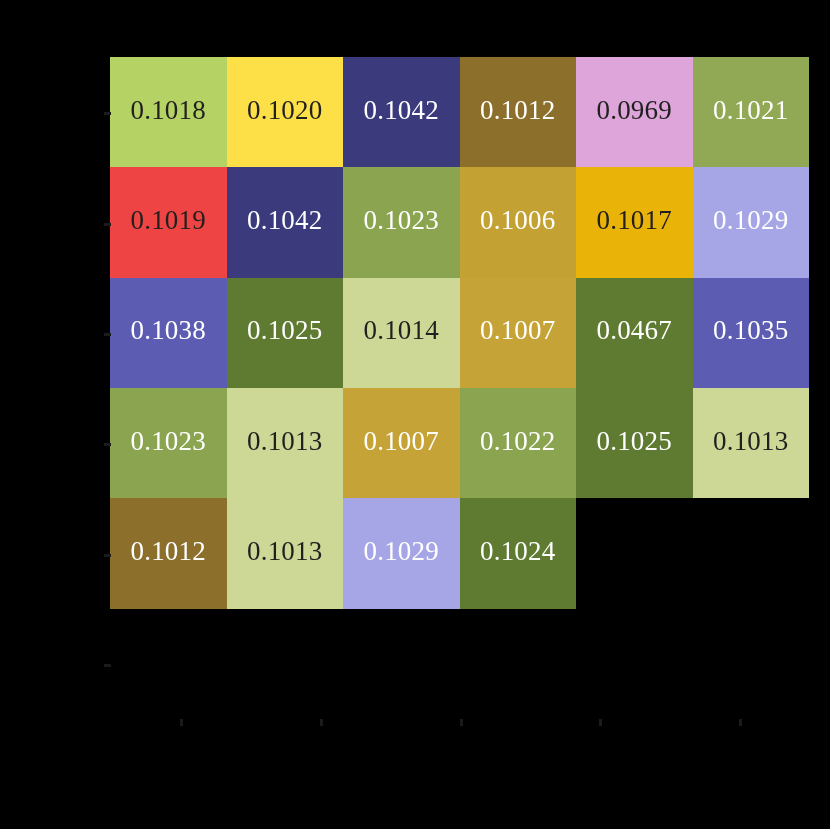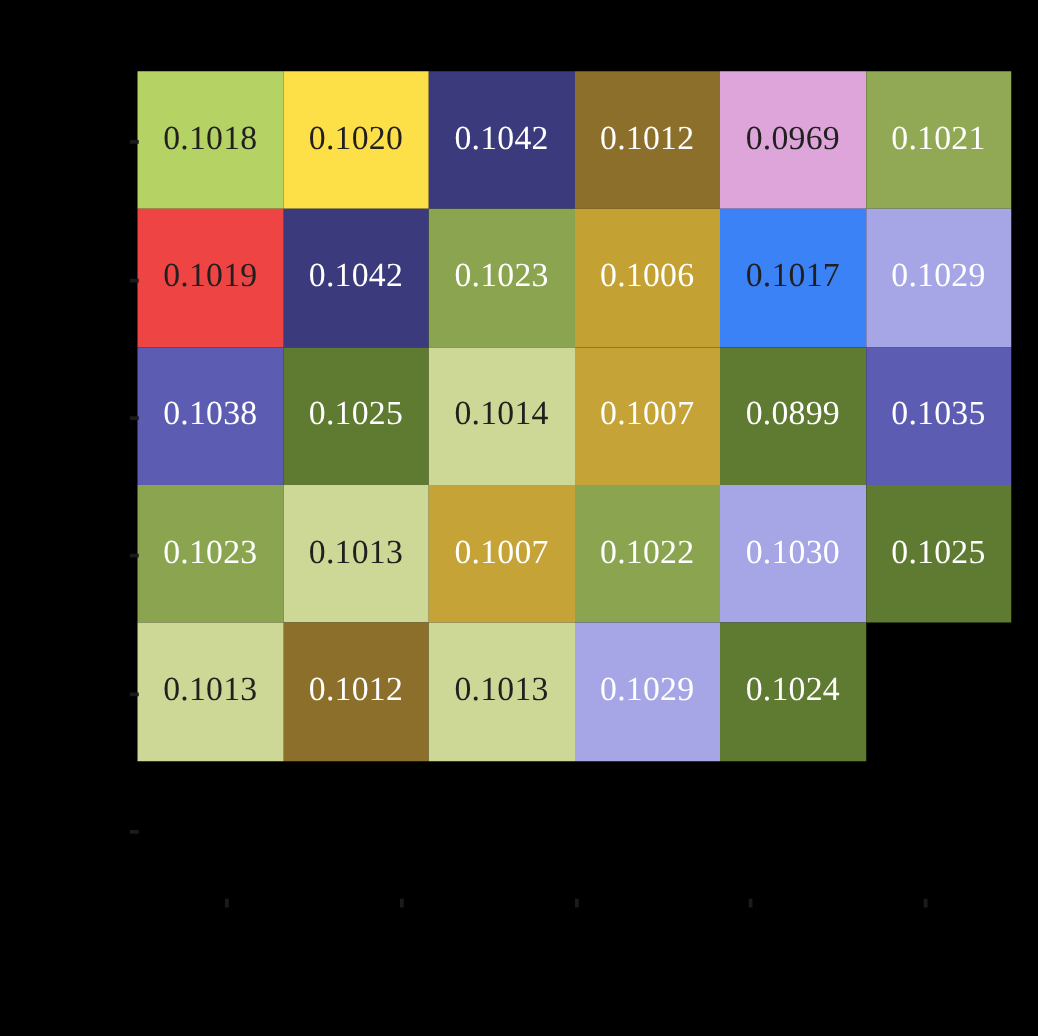--- a/index.html
+++ b/index.html
@@ -84,58 +84,55 @@
       </div>
       <div class="cell" style="background-color: rgb(58, 58, 125);">
         <span class="val" style="color: rgb(255, 255, 255);">0.1042</span>
       </div>
       <div class="cell" style="background-color: rgb(139, 164, 80);">
         <span class="val" style="color: rgb(255, 255, 255);">0.1023</span>
       </div>
       <div class="cell" style="background-color: rgb(195, 161, 50);">
         <span class="val" style="color: rgb(255, 255, 255);">0.1006</span>
       </div>
-      <div class="cell" style="background-color: #3b82f6;">
+      <div class="cell" style="background-color: #eab308;">
         <span class="val" style="color: rgb(34, 31, 31);">0.1017</span>
       </div>
       <div class="cell" style="background-color: rgb(166, 166, 230);">
         <span class="val" style="color: rgb(255, 255, 255);">0.1029</span>
       </div>
       <div class="cell" style="background-color: rgb(92, 92, 179);">
         <span class="val" style="color: rgb(255, 255, 255);">0.1038</span>
       </div>
       <div class="cell" style="background-color: rgb(95, 122, 49);">
         <span class="val" style="color: rgb(255, 255, 255);">0.1025</span>
       </div>
       <div class="cell" style="background-color: rgb(205, 216, 151);">
         <span class="val" style="color: rgb(34, 31, 31);">0.1014</span>
       </div>
       <div class="cell" style="background-color: rgb(197, 163, 54);">
         <span class="val" style="color: rgb(255, 255, 255);">0.1007</span>
       </div>
       <div class="cell" style="background-color: rgb(95, 122, 49);">
-        <span class="val" style="color: rgb(255, 255, 255);">0.0899</span>
+        <span class="val" style="color: rgb(255, 255, 255);">0.0467</span>
       </div>
       <div class="cell" style="background-color: rgb(92, 92, 179);">
         <span class="val" style="color: rgb(255, 255, 255);">0.1035</span>
       </div>
       <div class="cell" style="background-color: rgb(139, 164, 80);">
         <span class="val" style="color: rgb(255, 255, 255);">0.1023</span>
       </div>
       <div class="cell" style="background-color: rgb(205, 216, 151);">
         <span class="val" style="color: rgb(34, 31, 31);">0.1013</span>
       </div>
       <div class="cell" style="background-color: rgb(197, 163, 54);">
         <span class="val" style="color: rgb(255, 255, 255);">0.1007</span>
       </div>
       <div class="cell" style="background-color: rgb(139, 164, 80);">
         <span class="val" style="color: rgb(255, 255, 255); text-align: center;">0.1022</span>
-      </div>
-      <div class="cell" style="background-color: rgb(166, 166, 230);">
-        <span class="val" style="color: rgb(255, 255, 255);">0.1030</span>
       </div>
       <div class="cell" style="background-color: rgb(95, 122, 49);">
         <span class="val" style="color: rgb(255, 255, 255);">0.1025</span>
       </div>
       <div class="cell" style="background-color: rgb(205, 216, 151);">
         <span class="val" style="color: rgb(34, 31, 31);">0.1013</span>
       </div>
       <div class="cell" style="background-color: rgb(139, 111, 42);">
         <span class="val" style="color: rgb(255, 255, 255);">0.1012</span>
       </div>

